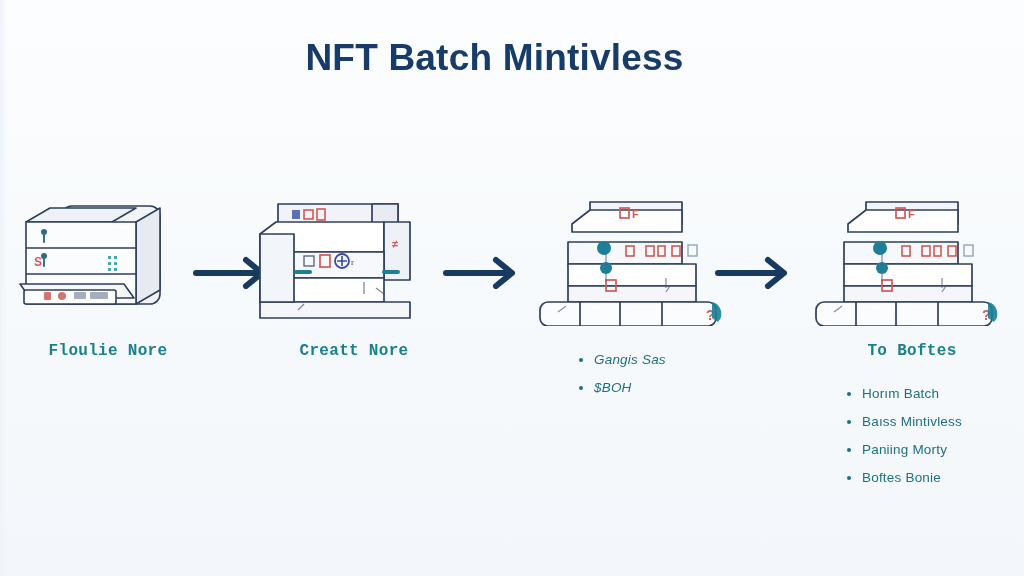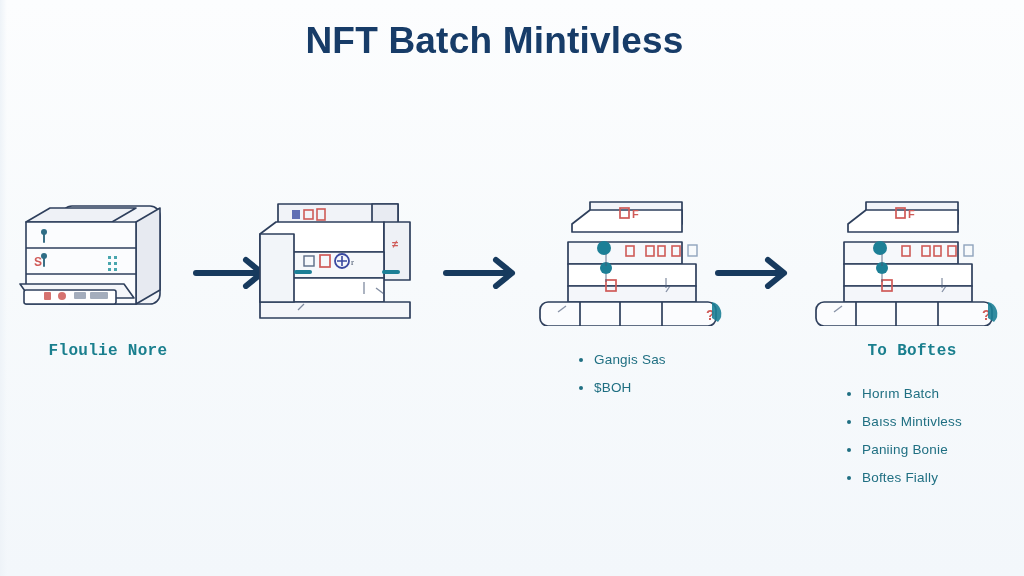--- a/index.html
+++ b/index.html
@@ -25,21 +25,21 @@
     content: "";
     position: absolute;
     left: 0; top: 0;
     width: 7px; height: 100%;
     background: linear-gradient(90deg, #eef3f8 0%, rgba(245,249,252,0) 100%);
     pointer-events: none;
   }
 
   #title {
     position: absolute;
-    top: 20px;
+    top: 37px;
     left: 0;
     width: 989px;
     text-align: center;
     font-size: 37px;
     font-weight: bold;
     letter-spacing: 0.2px;
     color: #173c68;
   }
 
   .step {
@@ -85,21 +85,21 @@
   .bullets li::before {
     content: "";
     position: absolute;
     left: 1px;
     top: 6px;
     width: 4px;
     height: 4px;
     border-radius: 50%;
     background: #1f6f82;
   }
-  #bullets-2 { margin-left: 50px; }
+  #bullets-2 { margin-left: 50px; font-style: italic; }
   #bullets-3 { margin-left: 42px; }
 
   .arrow {
     position: absolute;
     top: 255px;
     width: 86px;
     height: 34px;
   }
   #arrow-0 { left: 192px; }
   #arrow-1 { left: 442px; }
@@ -197,20 +197,21 @@
       <g stroke="#1c7f96" stroke-width="4" stroke-linecap="round">
         <line x1="50" y1="86" x2="64" y2="86"></line>
         <line x1="138" y1="86" x2="152" y2="86"></line>
       </g>
       <g fill="none" stroke="#4a5a78" stroke-width="1.3" opacity="0.7">
         <path d="M118 96 v12"></path>
         <path d="M130 102 l8 6"></path>
         <path d="M52 124 l6 -6"></path>
       </g>
     </svg>
+    <div class="step-label">Creatt Nore</div>
   </div>
 
   <svg class="arrow" id="arrow-1" viewBox="0 0 86 34">
     <g stroke="#173a5e" stroke-width="6" fill="none" stroke-linecap="round" stroke-linejoin="round">
       <line x1="4" y1="18" x2="68" y2="18"></line>
       <polyline points="54,5 70,18 54,31"></polyline>
     </g>
   </svg>
 
   <div class="step" id="step-2">
@@ -297,18 +298,18 @@
         <path d="M78 88 v8"></path>
         <path d="M138 92 v10"></path>
         <path d="M142 100 l-4 6"></path>
         <path d="M30 126 l8 -6"></path>
       </g>
     </svg>
     <div class="step-label">To Boftes</div>
     <ul class="bullets" id="bullets-3">
       <li>Horım Batch</li>
       <li>Baıss Mintivless</li>
-      <li>Paniing Bonie</li>
-      <li>Boftes Fially</li>
+      <li>Paniing Morty</li>
+      <li>Boftes Bonie</li>
     </ul>
   </div>
 
 </div>
 
 </body></html>

